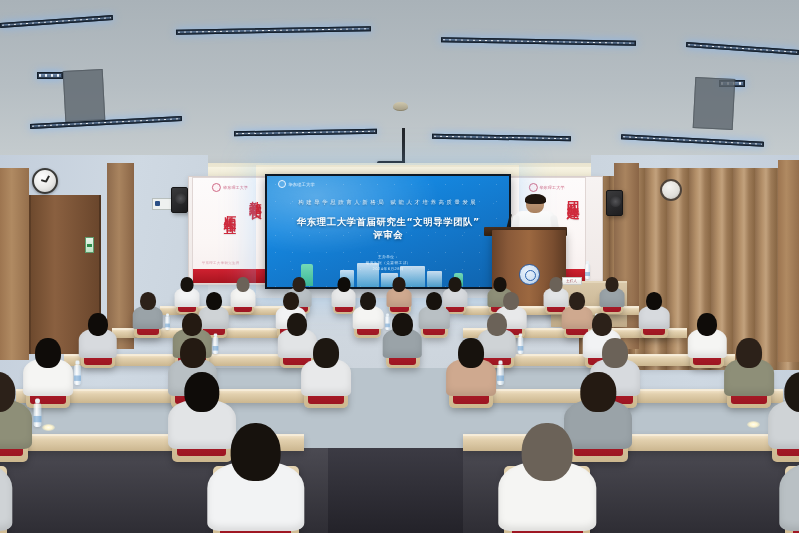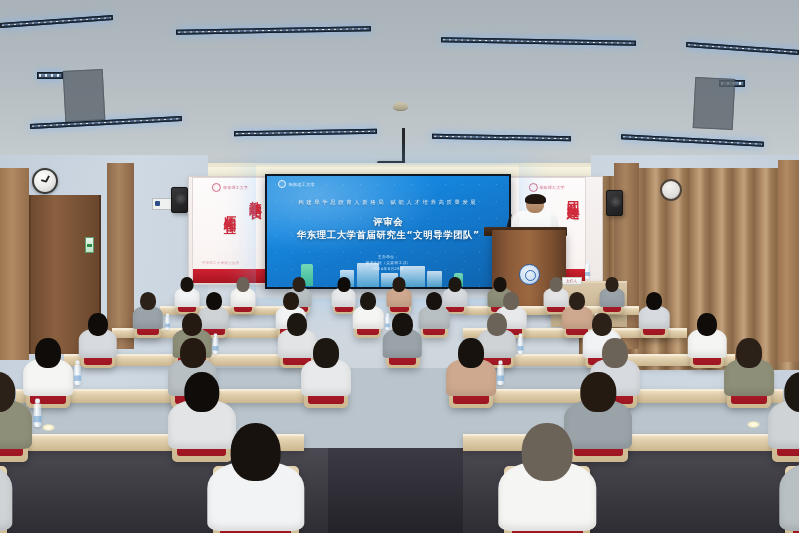--- a/index.html
+++ b/index.html
@@ -516,22 +516,22 @@
       <div class="dots"></div>
 
       <div class="slide-logo">
         <span class="seal"></span>
         <span class="lt">华东理工大学</span>
       </div>
 
       <div class="slide-kicker">构建导学思政育人新格局  赋能人才培养高质量发展</div>
 
       <div class="slide-title">
+        <div>华东理工大学首届研究生“文明导学团队”</div>
         <div>评审会</div>
-        <div>华东理工大学首届研究生“文明导学团队”</div>
       </div>
 
       <div class="slide-sub">
         <div>主办单位：</div>
         <div>研究生院（党委研工部）</div>
         <div>2024年6月28日</div>
       </div>
 
       <div class="skyline">
         <div class="sky-green" style="left:14%;bottom:2%;width:5%;height:58%;"></div>

